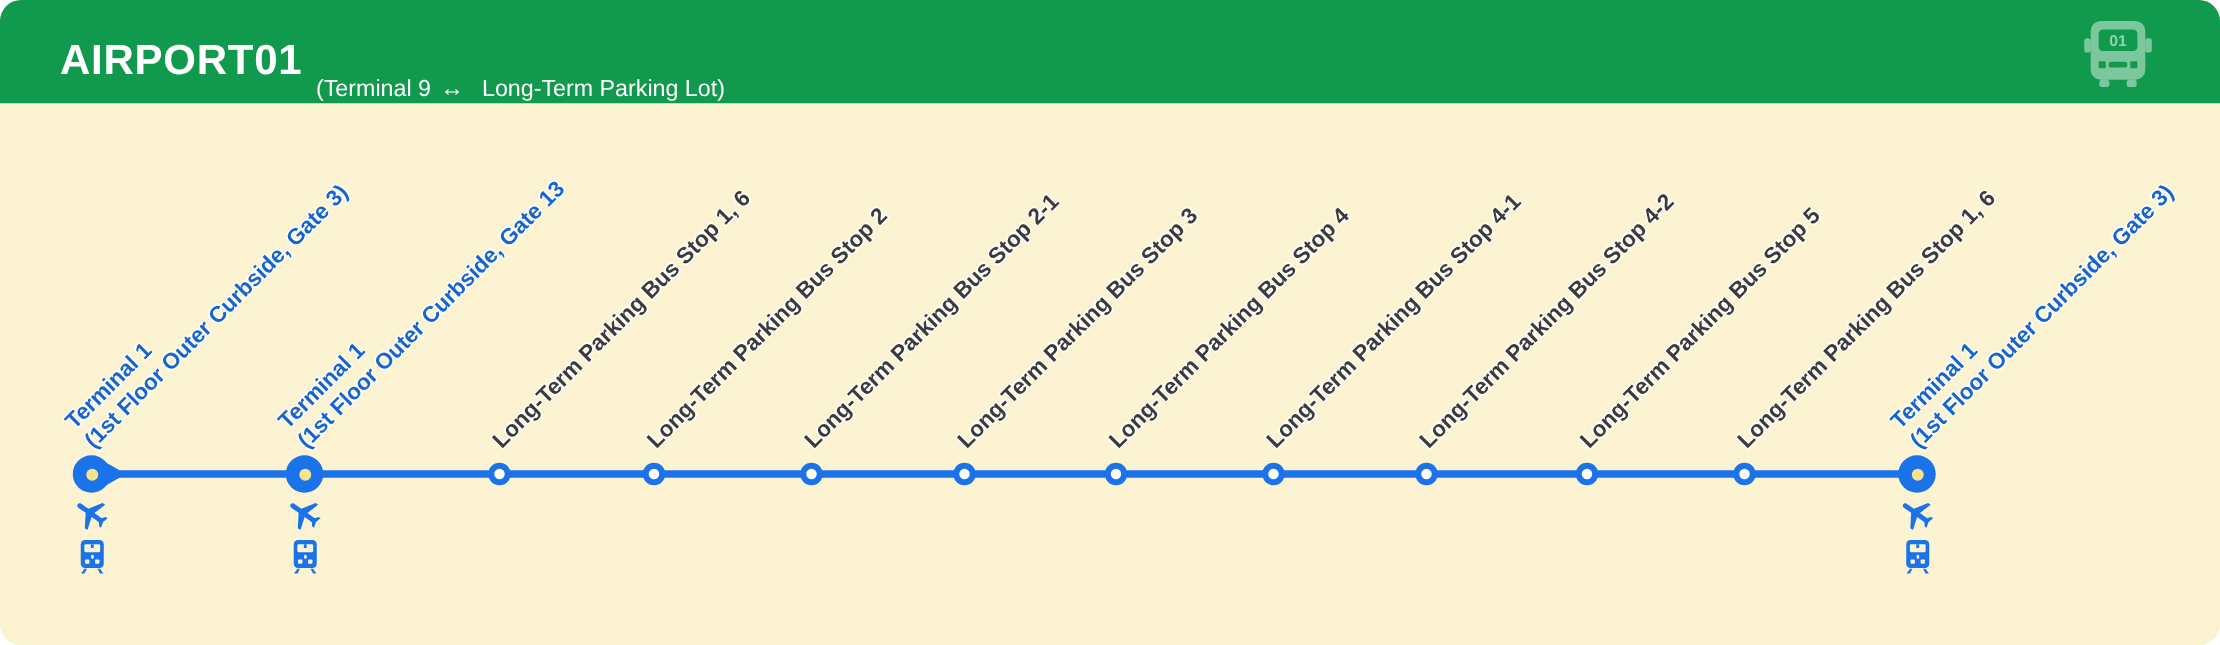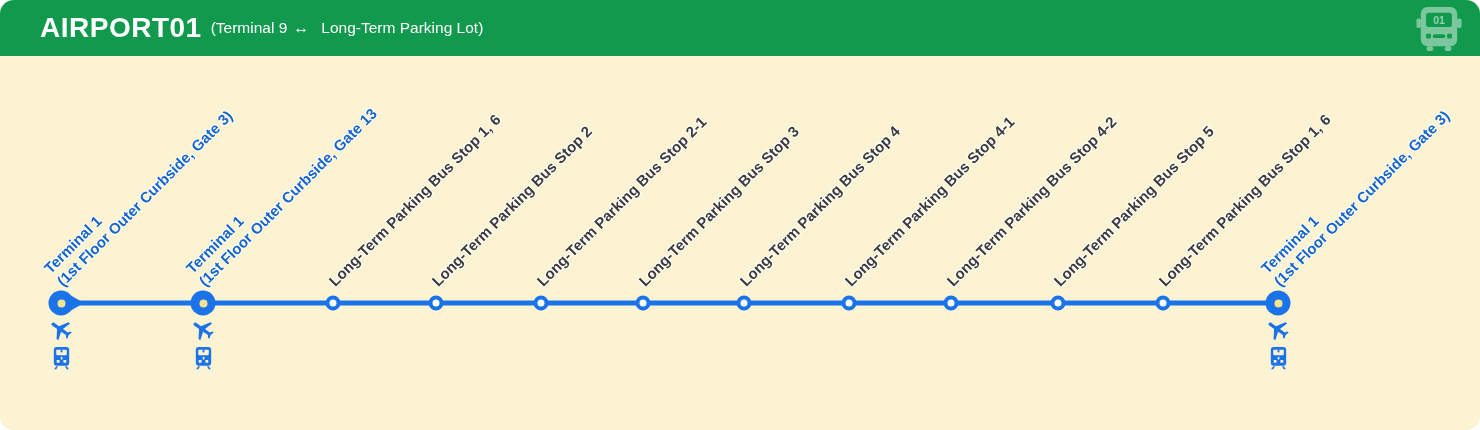--- a/index.html
+++ b/index.html
@@ -12,28 +12,28 @@
     --white:#ffffff;
   }
   *{box-sizing:border-box;}
   html,body{margin:0;padding:0;background:#ffffff;font-family:"Liberation Sans",sans-serif;}
   .card{
     position:relative;width:1480px;height:430px;border-radius:14px;overflow:hidden;
     background:var(--cream);
   }
   
   .hdr{
-    position:relative;height:56px;background:var(--green);
-    display:flex;align-items:center;color:var(--white);
+    position:relative;height:69px;background:var(--green);
+    display:flex;align-items:flex-end;color:var(--white);
   }
   .hdr h1{margin:0 0 0 40px;font-size:28px;line-height:58px;font-weight:bold;letter-spacing:.5px;}
   .subtitle{font-size:15.5px;margin-left:9px;font-weight:normal;}
   .subtitle .arr{margin-left:6px;font-size:16px;}
   .subtitle .to{margin-left:12px;}
-  .bus{position:absolute;right:18px;top:50%;transform:translateY(-50%);width:46px;height:48px;}
+  .bus{position:absolute;right:45px;top:50%;transform:translateY(-50%);width:46px;height:48px;}
   
   .rbody{position:relative;width:100%;height:372px;background:var(--cream);}
   .line{position:absolute;height:5px;background:var(--blue);border-radius:3px;transform:translateY(-50%);z-index:1;}
   .stop{position:absolute;width:0;height:0;}
   .marker{
     position:absolute;top:0;left:0;transform:translate(-50%,-50%);
     width:15px;height:15px;border-radius:50%;
     background:var(--white);border:4px solid var(--blue);z-index:3;
   }
   .stop.terminal .marker{width:25px;height:25px;background:var(--blue);border:none;}

